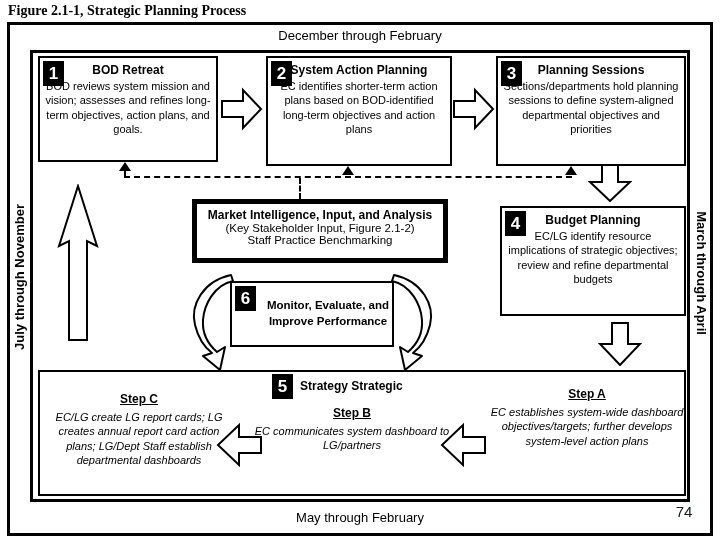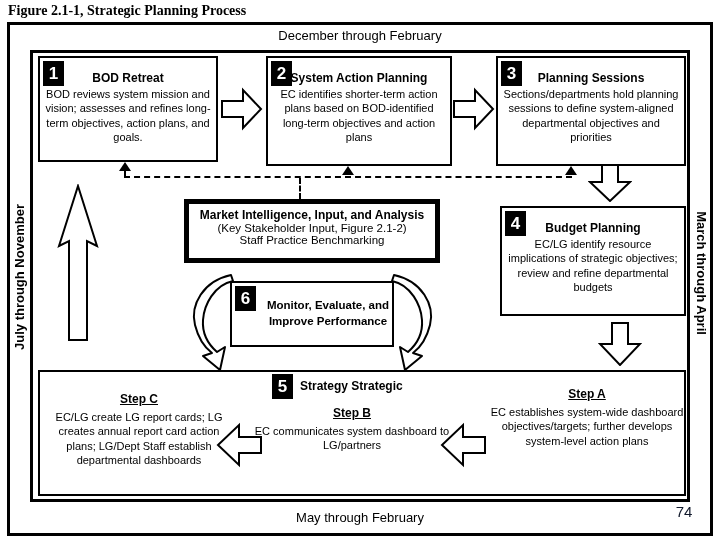--- a/index.html
+++ b/index.html
@@ -19,41 +19,41 @@
                   font-weight: bold; font-size: 13px; white-space: nowrap; }
   .label-right  { left: 701px; top: 273px; transform: translate(-50%,-50%) rotate(90deg);
                   font-weight: bold; font-size: 13px; white-space: nowrap; }
 
   .pbox { position: absolute; border: 2px solid #000; background: #fff; }
   .badge { position: absolute; left: 3px; top: 3px; width: 21px; height: 25px;
            background: #000; color: #fff; font-weight: bold; font-size: 17px;
            display: flex; align-items: center; justify-content: center; }
   .badge-page { position: absolute; width: 21px; height: 25px; background: #000; color: #fff;
            font-weight: bold; font-size: 17px; display: flex; align-items: center; justify-content: center; }
-  .pbox .t { margin-top: 13px; text-align: center; font-weight: bold; font-size: 12px; }
+  .pbox .t { margin-top: 5px; text-align: center; font-weight: bold; font-size: 12px; }
   .pbox .b { margin-top: 2px; text-align: center; font-size: 11px; line-height: 1.3; padding: 0 4px; }
 
   #box1 { left: 38px;  top: 56px;  width: 180px; height: 106px; }
   #box2 { left: 266px; top: 56px;  width: 186px; height: 110px; }
   #box3 { left: 496px; top: 56px;  width: 190px; height: 110px; }
   #box4 { left: 500px; top: 206px; width: 186px; height: 110px; }
   #box6 { left: 230px; top: 281px; width: 164px; height: 66px;
           display: flex; align-items: center; justify-content: center; }
   #box6 .t6 { padding-left: 32px; font-weight: bold; font-size: 11.5px; text-align: center; line-height: 1.35; }
 
-  #market { left: 184px; top: 199px; width: 256px; height: 64px; border: 5px solid #000;
+  #market { left: 192px; top: 199px; width: 256px; height: 64px; border: 5px solid #000;
             position: absolute; background: #fff; text-align: center; padding-top: 4px; }
   .market-l1 { font-weight: bold; font-size: 12px; }
   .market-l2, .market-l3 { font-size: 11.5px; margin-top: 0; }
 
   #deploy { left: 38px; top: 370px; width: 648px; height: 126px; border: 2px solid #000; }
   #badge5 { left: 272px; top: 374px; }
   #deploy-title { left: 300px; top: 379px; font-weight: bold; font-size: 12px; }
   .step-label { font-weight: bold; font-size: 12px; text-decoration: underline; text-align: center; }
-  .step-body  { font-size: 11px; line-height: 1.3; text-align: center; margin-top: 4px; }
+  .step-body  { font-size: 11px; line-height: 1.3; text-align: center; margin-top: 4px; font-style: italic; }
   #stepC { left: 44px;  top: 392px; width: 190px; }
   #stepB { left: 252px; top: 406px; width: 200px; }
   #stepA { left: 490px; top: 387px; width: 194px; }
 
   .tri { position: absolute; width: 0; height: 0;
          border-left: 6px solid transparent; border-right: 6px solid transparent;
          border-bottom: 9px solid #000; }
   #t1 { left: 119px; top: 162px; }
   #t2 { left: 342px; top: 166px; }
   #t3 { left: 565px; top: 166px; }

